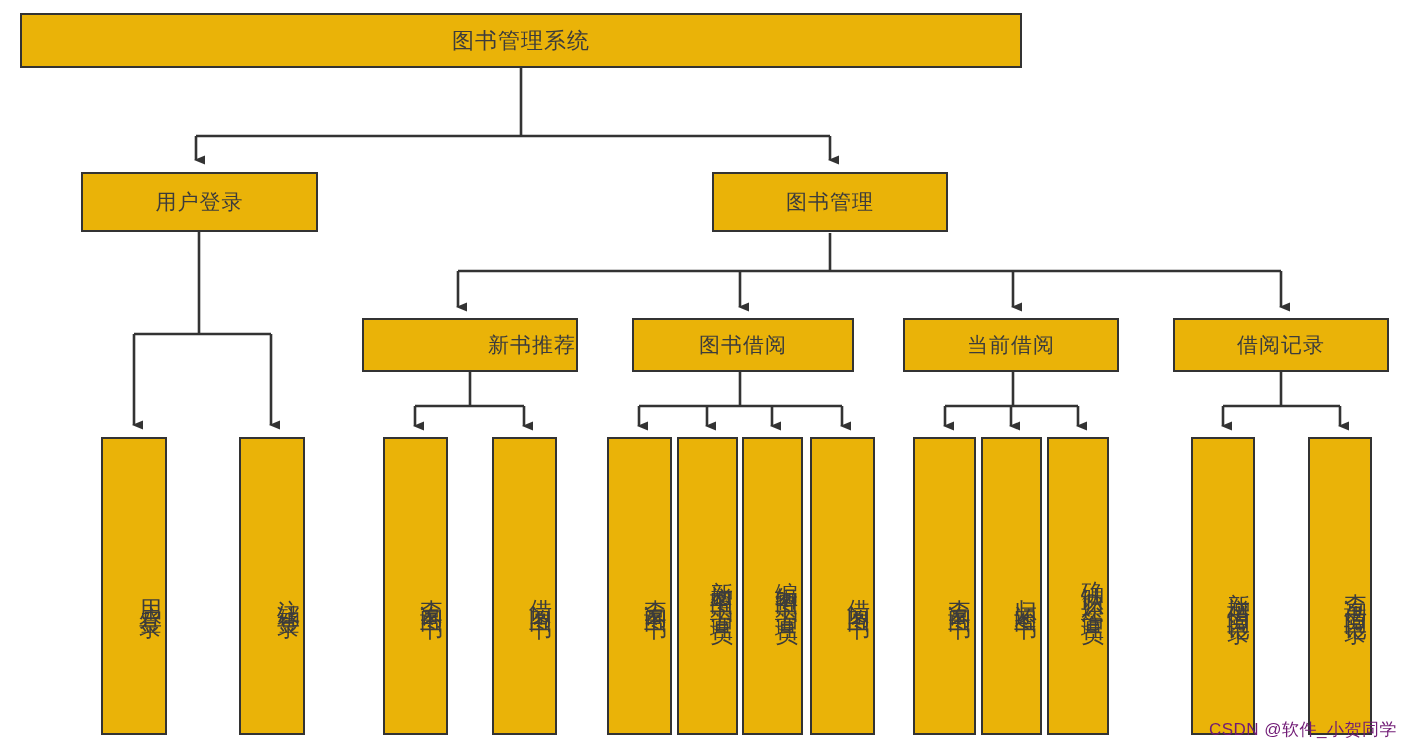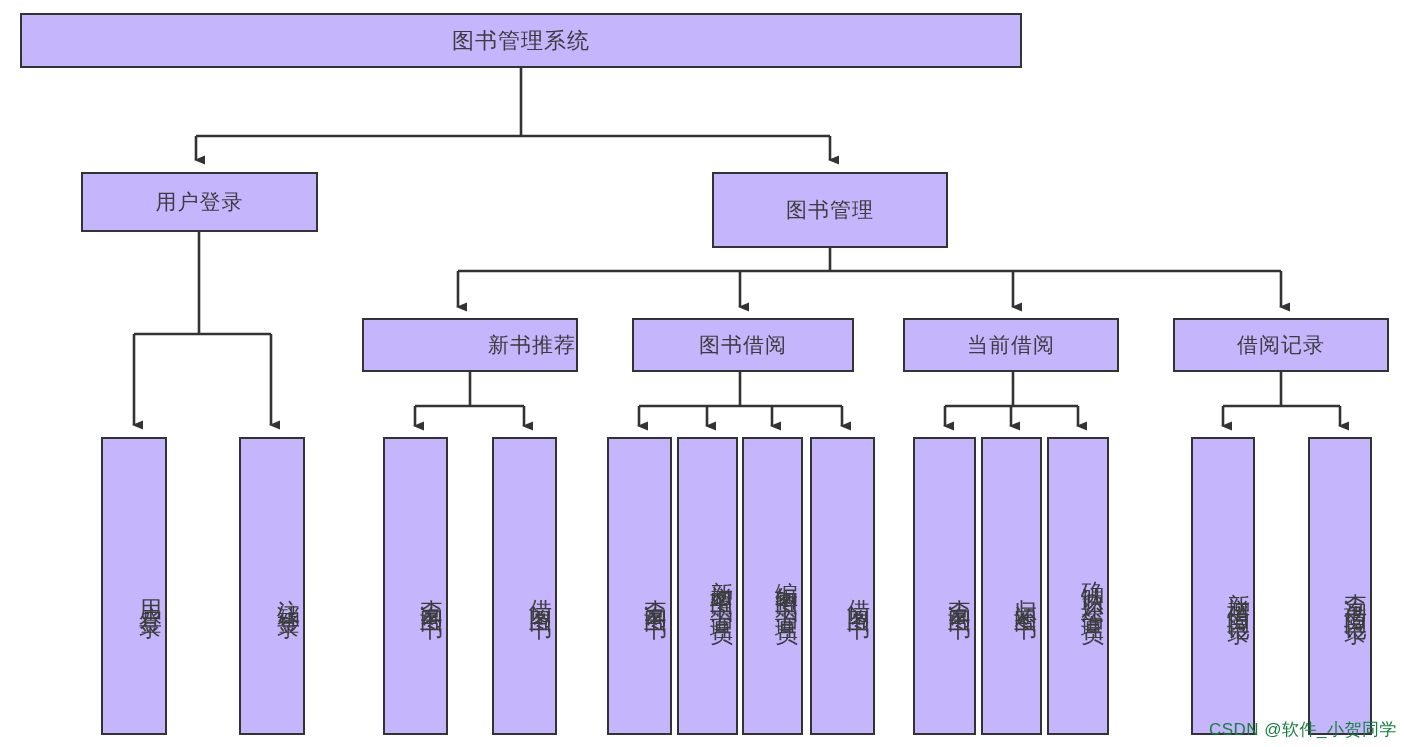--- a/index.html
+++ b/index.html
@@ -10,21 +10,21 @@
     font-family:"Liberation Sans","DejaVu Sans",sans-serif;
     overflow:hidden;
     position:relative;
   }
   #diagram{
     position:absolute;left:0;top:0;width:1405px;height:747px;
   }
   .node{
     position:absolute;
     box-sizing:border-box;
-    background:#c4b5fd;
+    background:#eab308;
     border:2.5px solid #333333;
     display:flex;
     align-items:center;
     justify-content:center;
     color:#3c3c3c;
     font-size:21px;
     letter-spacing:1px;
     line-height:1.25;
     user-select:none;
   }
@@ -37,21 +37,21 @@
     justify-content:center;
     font-size:23px;
     letter-spacing:6px;
     padding-top:14px;
   }
   .node.leaf.tall{padding-top:8px;}
   svg#wires{position:absolute;left:0;top:0;width:1405px;height:747px;pointer-events:none;}
   .watermark{
     position:absolute;
     right:8px;bottom:6px;
-    color:#15803d;
+    color:#701a75;
     font-size:17px;
     letter-spacing:0.5px;
     white-space:nowrap;
     user-select:none;
   }
 </style>
 </head>
 <body>
 
 <div id="diagram">
@@ -106,21 +106,21 @@
     </g>
   </svg>
 
   <div class="node root" style="left:20px;top:13px;width:1002px;height:55px;">
     <span>图书管理系统</span>
   </div>
 
   <div class="node level2" style="left:81px;top:172px;width:237px;height:60px;">
     <span>用户登录</span>
   </div>
-  <div class="node level2" style="left:712px;top:172px;width:236px;height:76px;">
+  <div class="node level2" style="left:712px;top:172px;width:236px;height:60px;">
     <span>图书管理</span>
   </div>
 
   <div class="node level2" style="left:362px;top:318px;width:216px;height:54px;justify-content:flex-end;">
     <span>新书推荐</span>
   </div>
   <div class="node level2" style="left:632px;top:318px;width:222px;height:54px;">
     <span>图书借阅</span>
   </div>
   <div class="node level2" style="left:1173px;top:318px;width:216px;height:54px;">

